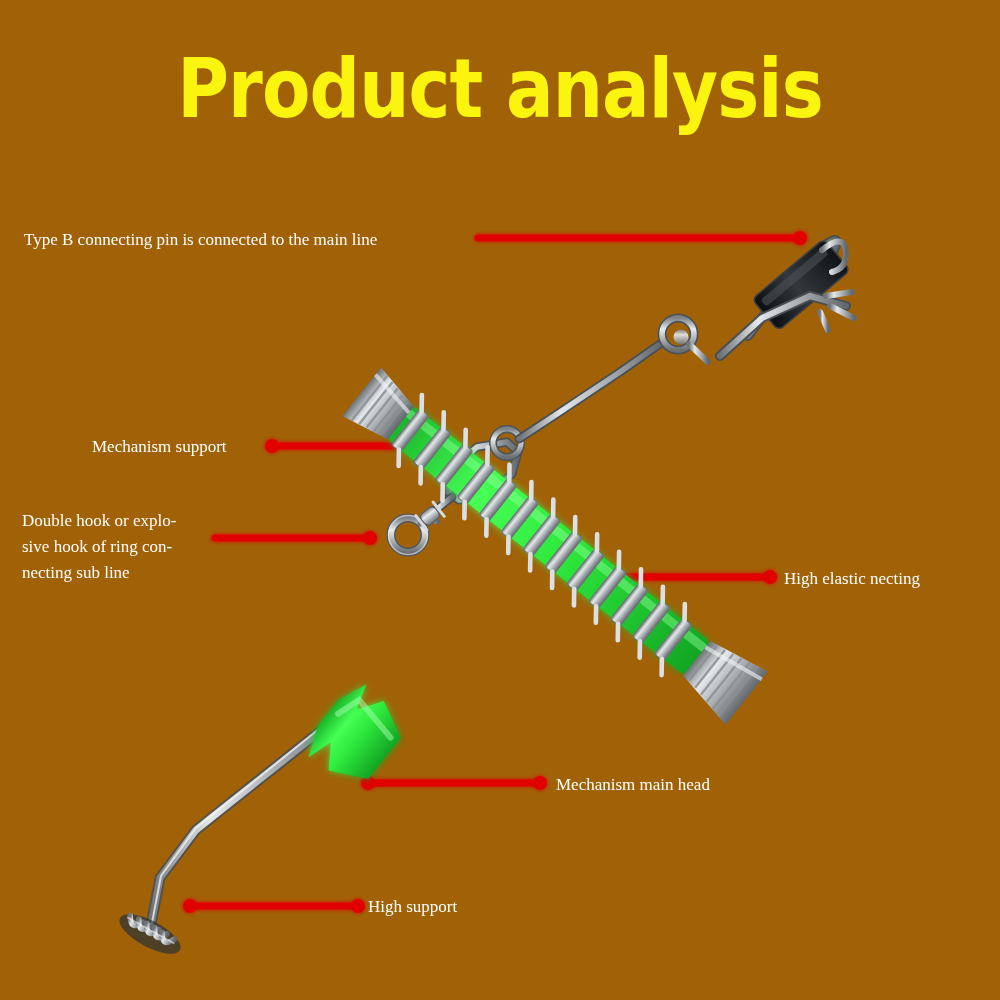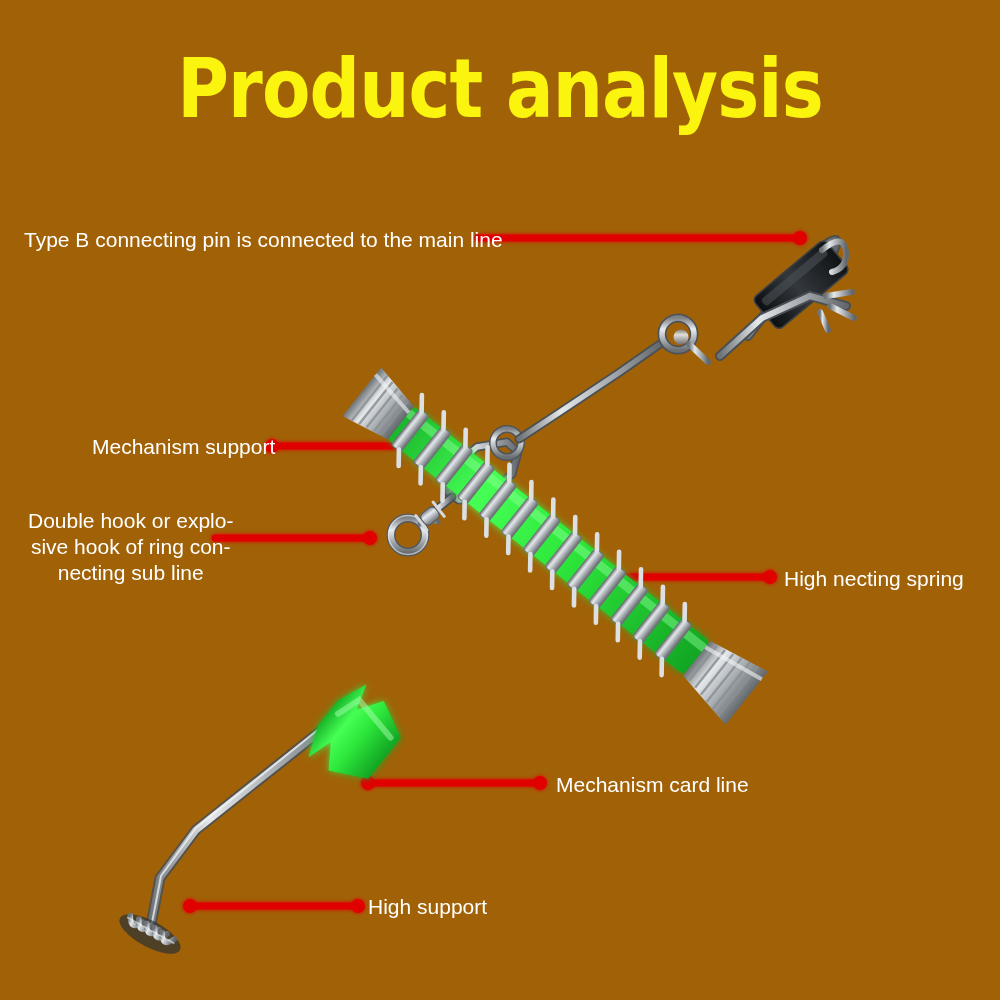--- a/index.html
+++ b/index.html
@@ -41,22 +41,22 @@
     line-height: 86px;
     letter-spacing: -1px;
     transform: scaleX(0.86);
     transform-origin: 50% 50%;
     white-space: nowrap;
     user-select: none;
   }
   .anno-label {
     position: absolute;
     color: #FFFFFF;
-    font-family: Liberation Sans, sans-serif;
-    font-size: 21px;
+    font-family: Liberation Serif, serif;
+    font-size: 17px;
     line-height: 26px;
     white-space: pre;
     user-select: none;
   }
 </style>
 </head>
 <body>
 
 <div id="stage">
 
@@ -302,21 +302,21 @@
         <path d="M 820 312 L 828 330" stroke="url(#metalGradV)" stroke-width="6" stroke-linecap="round"></path>
 
         <path d="M 822 250 Q 844 232 846 252 Q 847 268 832 272" fill="none" stroke="url(#metalGradV)" stroke-width="6" stroke-linecap="round"></path>
       </g>
     </g>
   </svg>
 
   <div id="labels">
       <div class="anno-label" style="left: 24px; top: 227px;">Type B connecting pin is connected to the main line</div>
       <div class="anno-label" style="left: 92px; top: 434px;">Mechanism support</div>
-      <div class="anno-label" style="left: 28px; top: 508px; text-align: center;">Double hook or explo-
+      <div class="anno-label" style="left: 22px; top: 508px;">Double hook or explo-
 sive hook of ring con-
 necting sub line</div>
-      <div class="anno-label" style="left: 784px; top: 566px;">High necting spring</div>
-      <div class="anno-label" style="left: 556px; top: 772px;">Mechanism card line</div>
+      <div class="anno-label" style="left: 784px; top: 566px;">High elastic necting</div>
+      <div class="anno-label" style="left: 556px; top: 772px;">Mechanism main head</div>
       <div class="anno-label" style="left: 368px; top: 894px;">High support</div>
     </div>
 
 </div>
 
 </body></html>

